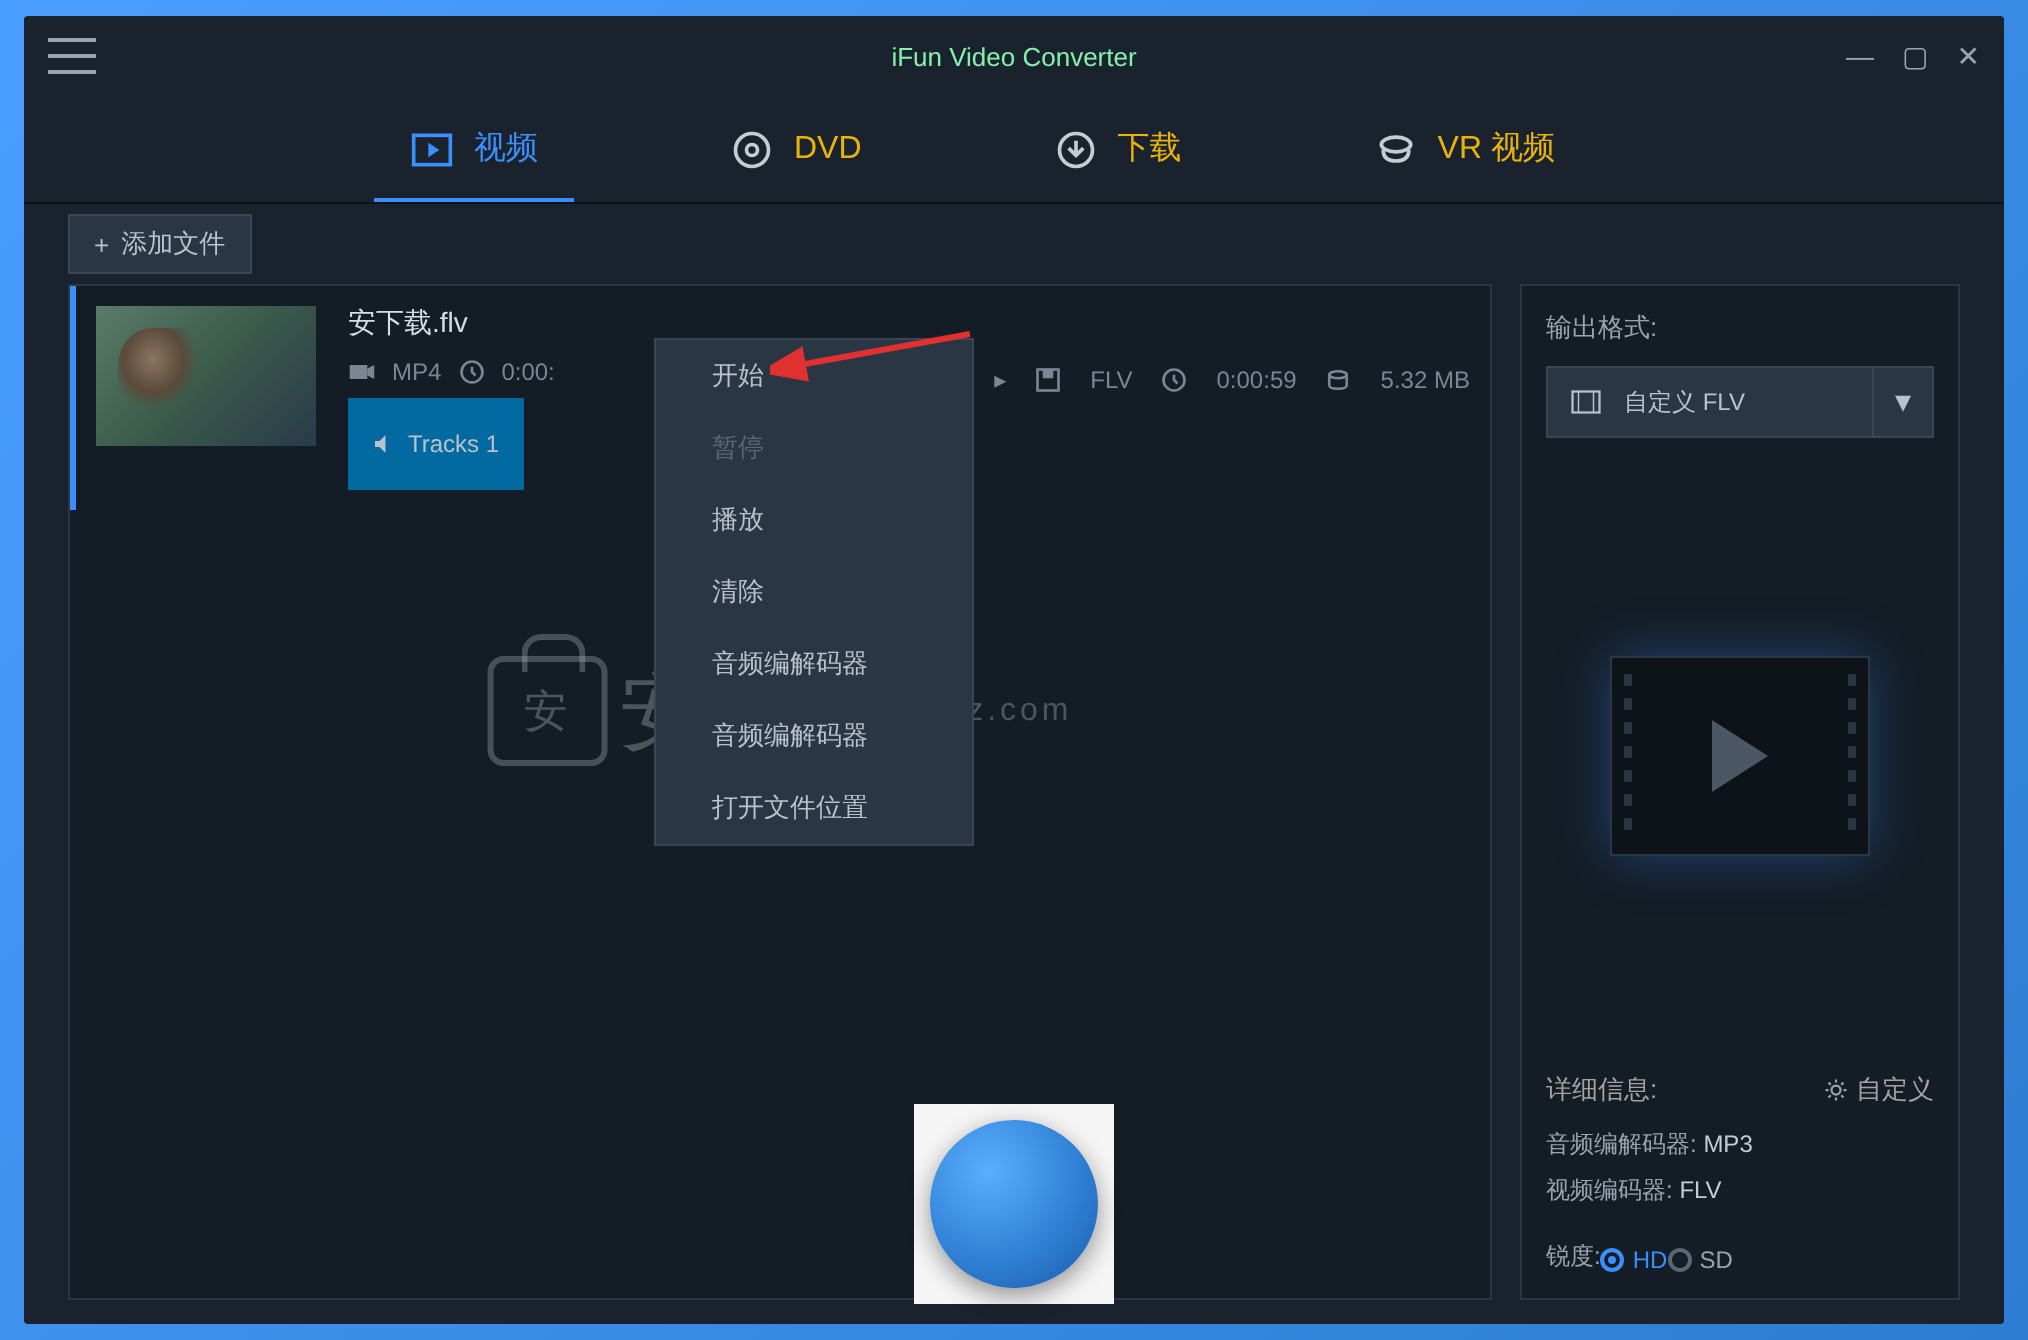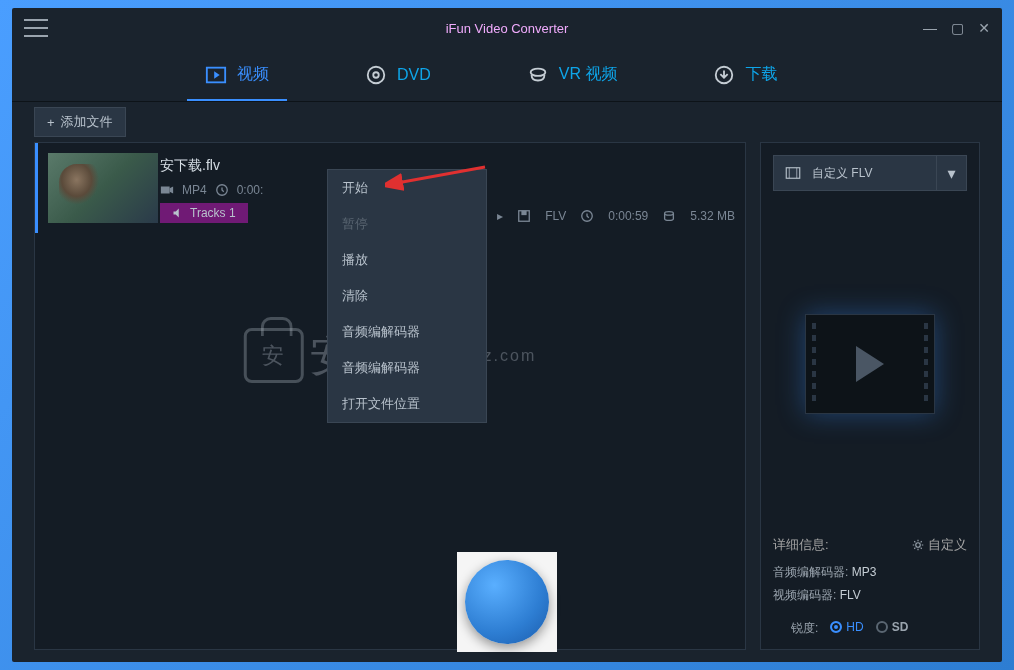--- a/index.html
+++ b/index.html
@@ -1,59 +1,59 @@
 <!DOCTYPE html>
 <html><head>
 <meta charset="utf-8">
 <style>
 * { margin: 0; padding: 0; box-sizing: border-box; }
 body { background: linear-gradient(135deg, #4a9eff 0%, #2d7dd2 100%); width: 1014px; height: 670px; font-family: "Microsoft YaHei", sans-serif; position: relative; overflow: hidden; }
 .app-window { position: absolute; top: 8px; left: 12px; right: 12px; bottom: 8px; background: #1a232d; border-radius: 2px; display: flex; flex-direction: column; }
 .titlebar { height: 40px; display: flex; align-items: center; position: relative; }
 .hamburger { margin-left: 12px; cursor: pointer; width: 24px; height: 18px; display: flex; flex-direction: column; justify-content: space-between; }
 .hamburger span { display: block; height: 2px; background: #9aa4ae; }
-.app-title { position: absolute; left: 50%; transform: translateX(-50%); color: #f0abfc; font-size: 13px; }
+.app-title { position: absolute; left: 50%; transform: translateX(-50%); color: #86efac; font-size: 13px; }
 .window-controls { margin-left: auto; margin-right: 12px; display: flex; gap: 14px; color: #9aa4ae; }
 .win-btn { cursor: pointer; font-size: 14px; }
 .tabs { height: 54px; display: flex; padding-left: 175px; gap: 60px; align-items: center; border-bottom: 1px solid #0d1318; }
-.tab { display: flex; align-items: center; gap: 10px; color: #0ea5e9; font-size: 16px; cursor: pointer; height: 100%; padding: 0 18px; position: relative; }
+.tab { display: flex; align-items: center; gap: 10px; color: #eab308; font-size: 16px; cursor: pointer; height: 100%; padding: 0 18px; position: relative; }
 .tab.active { color: #3a8fff; }
 .tab.active::after { content: ''; position: absolute; bottom: 0; left: 0; right: 0; height: 2px; background: #3a8fff; }
 .tab svg { width: 22px; height: 22px; }
 .toolbar { height: 40px; display: flex; align-items: center; padding-left: 22px; }
 .add-file-btn { background: #2a3644; border: 1px solid #3a4654; color: #b8c2cc; padding: 5px 12px; font-size: 13px; cursor: pointer; display: flex; align-items: center; gap: 6px; }
 .main-area { flex: 1; display: flex; padding: 0 22px 12px 22px; gap: 14px; position: relative; }
 .file-list { flex: 1; border: 1px solid #2a3644; background: #141c25; position: relative; }
-.file-item { display: flex; padding: 10px; border-left: 3px solid #3a8fff; align-items: flex-end; gap: 2px; }
+.file-item { display: flex; padding: 10px; border-left: 3px solid #3a8fff; align-items: flex-start; gap: 16px; }
 .thumbnail { width: 110px; height: 70px; background: linear-gradient(135deg, #5a7a6a 0%, #3a5a4a 50%, #2a3a4a 100%); position: relative; }
 .thumbnail::before { content: ''; position: absolute; left: 10%; top: 15%; width: 40%; height: 65%; background: radial-gradient(ellipse at 40% 35%, #8a7560 0%, #5a4a3a 40%, transparent 60%); border-radius: 40% 30% 20% 40%; }
 .file-details { flex: 1; color: #b8c2cc; }
 .filename { font-size: 14px; color: #d5dde4; margin-bottom: 8px; }
 .meta-row { display: flex; align-items: center; gap: 8px; font-size: 12px; color: #7a8694; margin-bottom: 6px; }
 .meta-row svg { width: 14px; height: 14px; }
-.tracks-btn { background: #701a75; color: #b8c2cc; padding: 3px 12px; font-size: 12px; display: inline-flex; align-items: center; gap: 6px; cursor: pointer; }
+.tracks-btn { background: #0369a1; color: #b8c2cc; padding: 16px 12px; font-size: 12px; display: inline-flex; align-items: center; gap: 6px; cursor: pointer; }
 .output-info { display: flex; align-items: center; gap: 14px; color: #7a8694; font-size: 12px; margin-top: 30px; }
 .context-menu { position: absolute; left: 292px; top: 26px; width: 160px; background: #2a3644; border: 1px solid #3a4654; z-index: 10; }
-.menu-item { padding: 9px 14px; color: #b8c2cc; font-size: 13px; cursor: pointer; }
+.menu-item { padding: 9px 28px; color: #b8c2cc; font-size: 13px; cursor: pointer; }
 .menu-item.disabled { color: #5a6672; cursor: default; }
 .sidebar { width: 220px; border: 1px solid #2a3644; background: #141c25; padding: 12px; color: #b8c2cc; display: flex; flex-direction: column; }
 .sidebar-label { font-size: 13px; color: #9aa4ae; margin-bottom: 10px; }
 .format-select { background: #2a3644; border: 1px solid #3a4654; height: 36px; display: flex; align-items: center; padding: 0 10px; gap: 10px; cursor: pointer; position: relative; }
 .format-select-text { flex: 1; font-size: 12px; }
 .format-select-arrow { width: 30px; height: 36px; border-left: 1px solid #3a4654; display: flex; align-items: center; justify-content: center; margin-right: -10px; }
 .preview-area { flex: 1; display: flex; align-items: center; justify-content: center; margin: 18px 0; }
 .preview-box { width: 130px; height: 100px; background: #0d1318; border: 1px solid #2a3644; display: flex; align-items: center; justify-content: center; position: relative; box-shadow: 0 0 25px rgba(58, 143, 255, 0.35); }
 .preview-box::before, .preview-box::after { content: ''; position: absolute; left: 6px; width: 4px; top: 8px; bottom: 8px; background: repeating-linear-gradient(to bottom, #2a3644 0, #2a3644 6px, transparent 6px, transparent 12px); }
 .preview-box::after { left: auto; right: 6px; }
 .play-triangle { width: 0; height: 0; border-left: 28px solid #4a5664; border-top: 18px solid transparent; border-bottom: 18px solid transparent; }
 .detail-header { display: flex; justify-content: space-between; font-size: 13px; color: #a3a3a3; margin-bottom: 10px; }
 .custom-link { display: flex; align-items: center; gap: 4px; cursor: pointer; }
 .detail-row { font-size: 12px; color: #9aa4ae; margin-bottom: 6px; }
 .detail-val { color: #c5cdd4; }
-.sharpness-row { display: flex; align-items: flex-start; gap: 12px; font-size: 12px; color: #9aa4ae; margin-top: 10px; margin-left: 18px; }
+.sharpness-row { display: flex; align-items: flex-end; font-size: 12px; color: #9aa4ae; margin-top: 10px; }
 .radio { width: 12px; height: 12px; border-radius: 50%; border: 2px solid #5a6672; display: inline-block; }
 .radio.on { border-color: #3a8fff; background: #3a8fff; box-shadow: inset 0 0 0 2px #141c25; }
 .big-button { position: absolute; left: 50%; bottom: 10px; transform: translateX(-50%); width: 100px; height: 100px; background: #f5f5f5; display: flex; align-items: center; justify-content: center; }
 .big-circle { width: 84px; height: 84px; border-radius: 50%; background: radial-gradient(circle at 35% 30%, #5aafff 0%, #2d7dd2 60%, #1a5aaa 100%); box-shadow: 0 4px 12px rgba(0,0,0,0.4); cursor: pointer; }
 .arrow-annotation { position: absolute; left: 350px; top: 20px; z-index: 11; pointer-events: none; }
 .watermark { position: absolute; left: 50%; top: 42%; transform: translate(-50%, -50%); color: rgba(180, 190, 200, 0.35); font-size: 42px; letter-spacing: 2px; pointer-events: none; display: flex; align-items: center; gap: 6px; }
 .watermark-domain { font-size: 16px; margin-left: 4px; }
 .watermark-bag { width: 60px; height: 55px; border: 3px solid rgba(180,190,200,0.32); border-radius: 8px; position: relative; }
 .watermark-bag::before { content: ''; position: absolute; top: -14px; left: 14px; width: 26px; height: 16px; border: 3px solid rgba(180,190,200,0.32); border-bottom: none; border-radius: 10px 10px 0 0; }
 .watermark-bag::after { content: '安'; position: absolute; top: 50%; left: 50%; transform: translate(-50%, -50%); font-size: 22px; }
@@ -86,31 +86,31 @@
     </div>
     <div class="tab">
       <svg viewBox="0 0 24 24">
           <circle cx="12" cy="12" r="9" fill="none" stroke="#c5cdd4" stroke-width="2"></circle>
           <circle cx="12" cy="12" r="3" fill="none" stroke="#c5cdd4" stroke-width="2"></circle>
         </svg>
       <span>DVD</span>
     </div>
     <div class="tab">
       <svg viewBox="0 0 24 24">
+          <circle cx="12" cy="12" r="9" fill="none" stroke="#c5cdd4" stroke-width="2"></circle>
+          <path d="M12 7 L12 14 M8 11 L12 15 L16 11" fill="none" stroke="#c5cdd4" stroke-width="2"></path>
+        </svg>
+      <span>下载</span>
+    </div>
+    <div class="tab">
+      <svg viewBox="0 0 24 24">
           <ellipse cx="12" cy="9" rx="8" ry="4" fill="none" stroke="#c5cdd4" stroke-width="2"></ellipse>
           <path d="M5 12 Q5 18 12 18 Q19 18 19 12" fill="none" stroke="#c5cdd4" stroke-width="2"></path>
         </svg>
       <span>VR 视频</span>
-    </div>
-    <div class="tab">
-      <svg viewBox="0 0 24 24">
-          <circle cx="12" cy="12" r="9" fill="none" stroke="#c5cdd4" stroke-width="2"></circle>
-          <path d="M12 7 L12 14 M8 11 L12 15 L16 11" fill="none" stroke="#c5cdd4" stroke-width="2"></path>
-        </svg>
-      <span>下载</span>
     </div>
   </div>
 
   <div class="toolbar">
     <button class="add-file-btn">
       <span>+</span>
       <span>添加文件</span>
     </button>
   </div>
 
@@ -179,20 +179,21 @@
       </svg>
 
       <div class="watermark">
         <div class="watermark-bag"></div>
         <span>安下载</span>
         <span class="watermark-domain">anxz.com</span>
       </div>
     </div>
 
     <div class="sidebar">
+      <div class="sidebar-label">输出格式:</div>
       <div class="format-select">
         <svg width="18" height="18" viewBox="0 0 24 24">
             <rect x="3" y="5" width="18" height="14" fill="none" stroke="#b8c2cc" stroke-width="1.5"></rect>
             <line x1="7" y1="5" x2="7" y2="19" stroke="#b8c2cc"></line>
             <line x1="17" y1="5" x2="17" y2="19" stroke="#b8c2cc"></line>
           </svg>
         <span class="format-select-text">自定义 FLV</span>
         <span class="format-select-arrow">▾</span>
       </div>
       <div class="preview-area">
@@ -211,21 +212,21 @@
         </span>
       </div>
       <div class="detail-row"><span>音频编解码器:</span> <span class="detail-val">MP3</span></div>
       <div class="detail-row"><span>视频编码器:</span> <span class="detail-val">FLV</span></div>
       <div class="sharpness-row">
         <span>锐度:</span>
         <span style="display:flex;align-items:center;gap:4px;">
             <span class="radio on"></span>
             <span style="color:#3a8fff;">HD</span>
           </span>
-        <span style="display:flex;align-items:center;gap:4px;font-weight:bold;">
+        <span style="display:flex;align-items:center;gap:4px;">
             <span class="radio"></span>
             <span>SD</span>
           </span>
       </div>
     </div>
 
     <div class="big-button">
       <div class="big-circle"></div>
     </div>
   </div>

